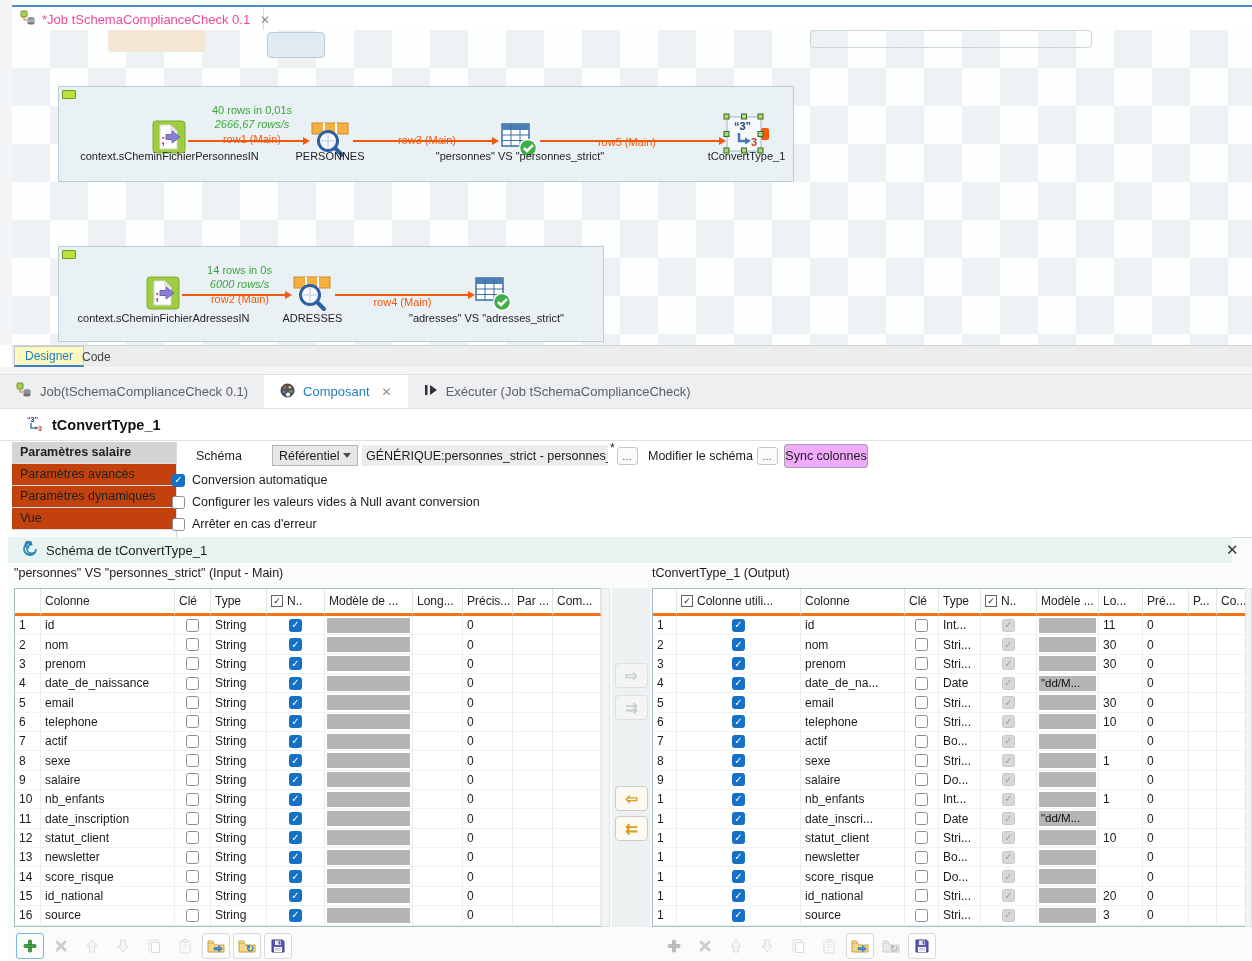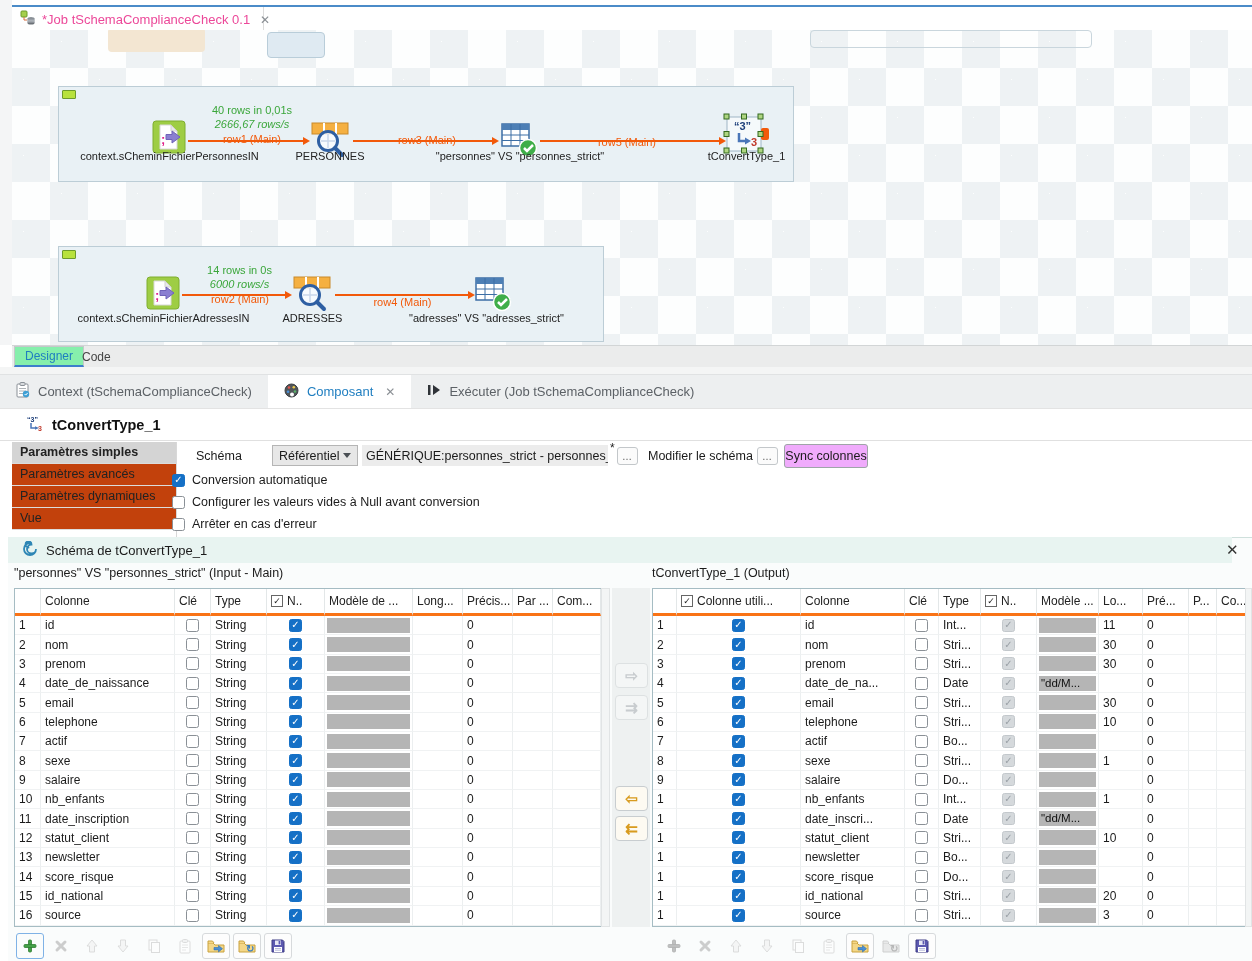--- a/index.html
+++ b/index.html
@@ -27,21 +27,21 @@
   .stat{position:absolute;font-size:11px;color:#3aa63a;text-align:center;white-space:nowrap}
   .stat.rate{font-style:italic}
   .link{position:absolute;font-size:11px;color:#f2590a;text-align:center;white-space:nowrap}
   .wire{position:absolute;height:0;border-top:2px solid #f2590a}
   .wire:after{content:"";position:absolute;right:-2px;top:-5px;border-left:7px solid #f2590a;
               border-top:4px solid transparent;border-bottom:4px solid transparent}
   .cicon{position:absolute}
   
   .dc-strip{left:12px;top:345px;width:1240px;height:22px;background:#ebecec;border-top:1px solid #d2d5d6;box-sizing:border-box}
   .dc-tab{position:absolute;top:0;height:21px;display:flex;align-items:center;padding:0 10px;font-size:12px;color:#444}
-  .dc-tab.active{background:#86efac;color:#1f7ec0;border:1px solid #c5c8ca;border-bottom:2px solid #3d7ecc;box-sizing:border-box}
+  .dc-tab.active{background:#fef9c3;color:#1f7ec0;border:1px solid #c5c8ca;border-bottom:2px solid #3d7ecc;box-sizing:border-box}
   .gap-strip{left:0;top:367px;width:1252px;height:8px;background:#f4f5f5;border-bottom:1px solid #e0e2e3;box-sizing:border-box}
   
   .view-bar{left:0;top:375px;width:1252px;height:33px;background:#edeff0;display:flex;align-items:stretch}
   .view-tab{display:flex;align-items:center;gap:8px;padding:0 16px;font-size:13px;color:#5c6166;white-space:nowrap}
   .view-tab.active{background:#fff;color:#1f7ec0}
   
   .comp-panel{left:0;top:408px;width:1252px;height:129px;background:#fff;border-top:1px solid #e3e3e3;box-sizing:border-box}
   .comp-header{position:absolute;left:0;top:0;width:100%;height:32px;border-bottom:1px solid #e0e0e0;
                display:flex;align-items:center;gap:8px;padding-left:26px;box-sizing:border-box}
   .comp-title{font-weight:bold;font-size:14.5px;color:#111}
@@ -244,28 +244,28 @@
 </div>
 
 <div class="abs dc-strip">
   <div class="dc-tab active" style="left:2px">Designer</div>
   <div class="dc-tab" style="left:60px">Code</div>
 </div>
 <div class="abs gap-strip"></div>
 
 <div class="abs view-bar">
   <div class="view-tab">
-    <span><svg width="14" height="16">
-          <rect x="1" y="2" width="11" height="13" rx="1" fill="#fff" stroke="#8a9097"></rect>
-          <rect x="4" y="0.5" width="5" height="3" rx="1" fill="#d7dadd" stroke="#8a9097"></rect>
-          <path d="M3 6.5 h7 M3 9 h7 M3 11.5 h4" stroke="#aeb3b7"></path>
-          <circle cx="10" cy="12" r="3.2" fill="#3e9fd4"></circle>
-          <path d="M8.6 12 l1.1 1.1 2 -2.2" stroke="#fff" fill="none"></path>
+    <span><svg width="16" height="16">
+          <rect x="1" y="1" width="6" height="6" rx="1" fill="#a5cf4c" stroke="#6d9b2b"></rect>
+          <path d="M4 7 v3 h3" stroke="#d86a3a" fill="none"></path>
+          <ellipse cx="11" cy="8.5" rx="3.5" ry="1.6" fill="#8a9097"></ellipse>
+          <rect x="7.5" y="8.5" width="7" height="4.5" fill="#8a9097"></rect>
+          <ellipse cx="11" cy="13" rx="3.5" ry="1.6" fill="#6d7278"></ellipse>
         </svg></span>
-    <span>Context (tSchemaComplianceCheck)</span>
+    <span>Job(tSchemaComplianceCheck 0.1)</span>
   </div>
   <div class="view-tab active">
     <span><svg width="15" height="15">
           <circle cx="7.5" cy="7.5" r="6.5" fill="#505559" stroke="#3a3e42"></circle>
           <circle cx="5" cy="4.5" r="1.3" fill="#e2574c"></circle>
           <circle cx="9.8" cy="4.3" r="1.3" fill="#ecc94b"></circle>
           <circle cx="11" cy="8.5" r="1.3" fill="#58b368"></circle>
           <circle cx="4" cy="8.8" r="1.3" fill="#4a90d9"></circle>
           <circle cx="8" cy="11.5" r="2" fill="#fff"></circle>
         </svg></span>
@@ -285,21 +285,21 @@
   <div class="comp-header">
     <span><svg width="18" height="18">
           <text x="1" y="8" font-size="7" font-weight="bold" fill="#1d3f7a">“3”</text>
           <path d="M5 9 v5 h4" stroke="#4a76b8" stroke-width="1.5" fill="none"></path>
           <path d="M9 12.2 l4 1.8 -4 1.8 z" fill="#4a76b8"></path>
           <text x="12" y="17" font-size="7" font-weight="bold" fill="#c0392b">3</text>
         </svg></span>
     <span class="comp-title">tConvertType_1</span>
   </div>
   <div class="param-list" id="param-list">
-      <div class="param-item active">Paramètres simples</div>
+      <div class="param-item active">Paramètres salaire</div>
       <div class="param-item">Paramètres avancés</div>
       <div class="param-item">Paramètres dynamiques</div>
       <div class="param-item">Vue</div>
     </div>
   <div class="param-sep"></div>
 
   <div class="ctl-label" style="left:196px;top:40px">Schéma</div>
   <div class="dropdown">
     <span>Référentiel</span>
     <span class="dd-arrow"></span>

